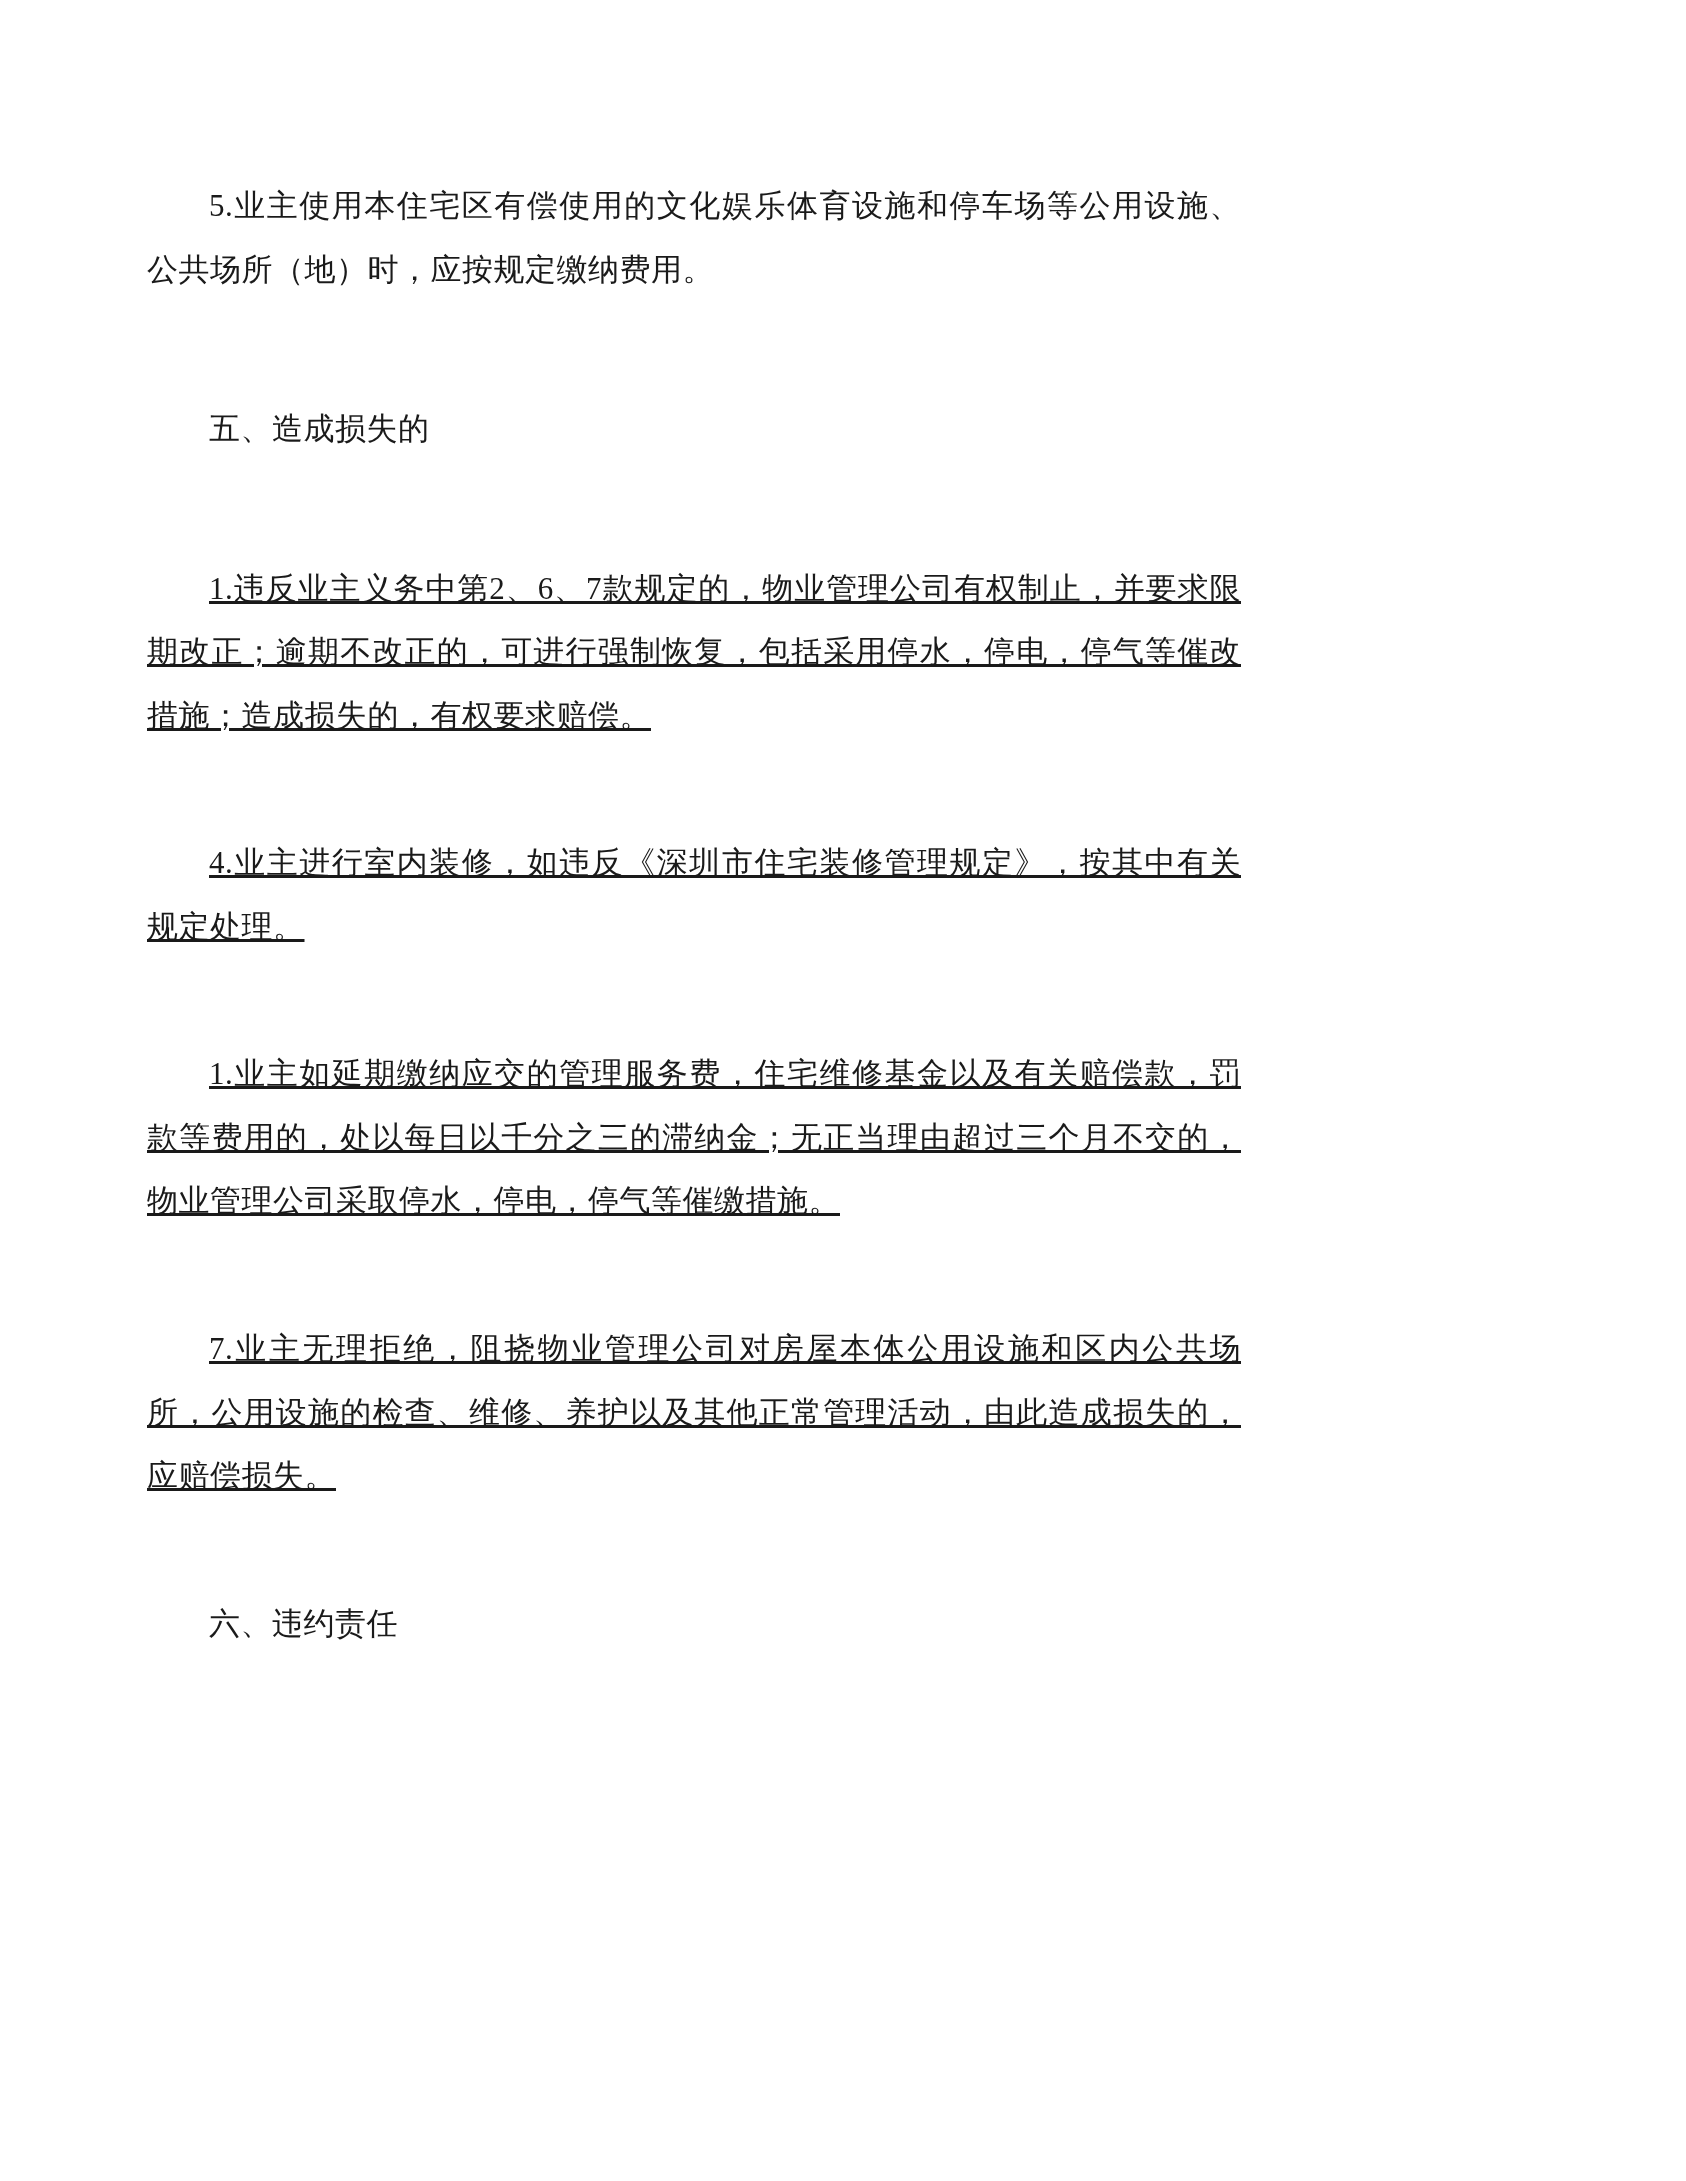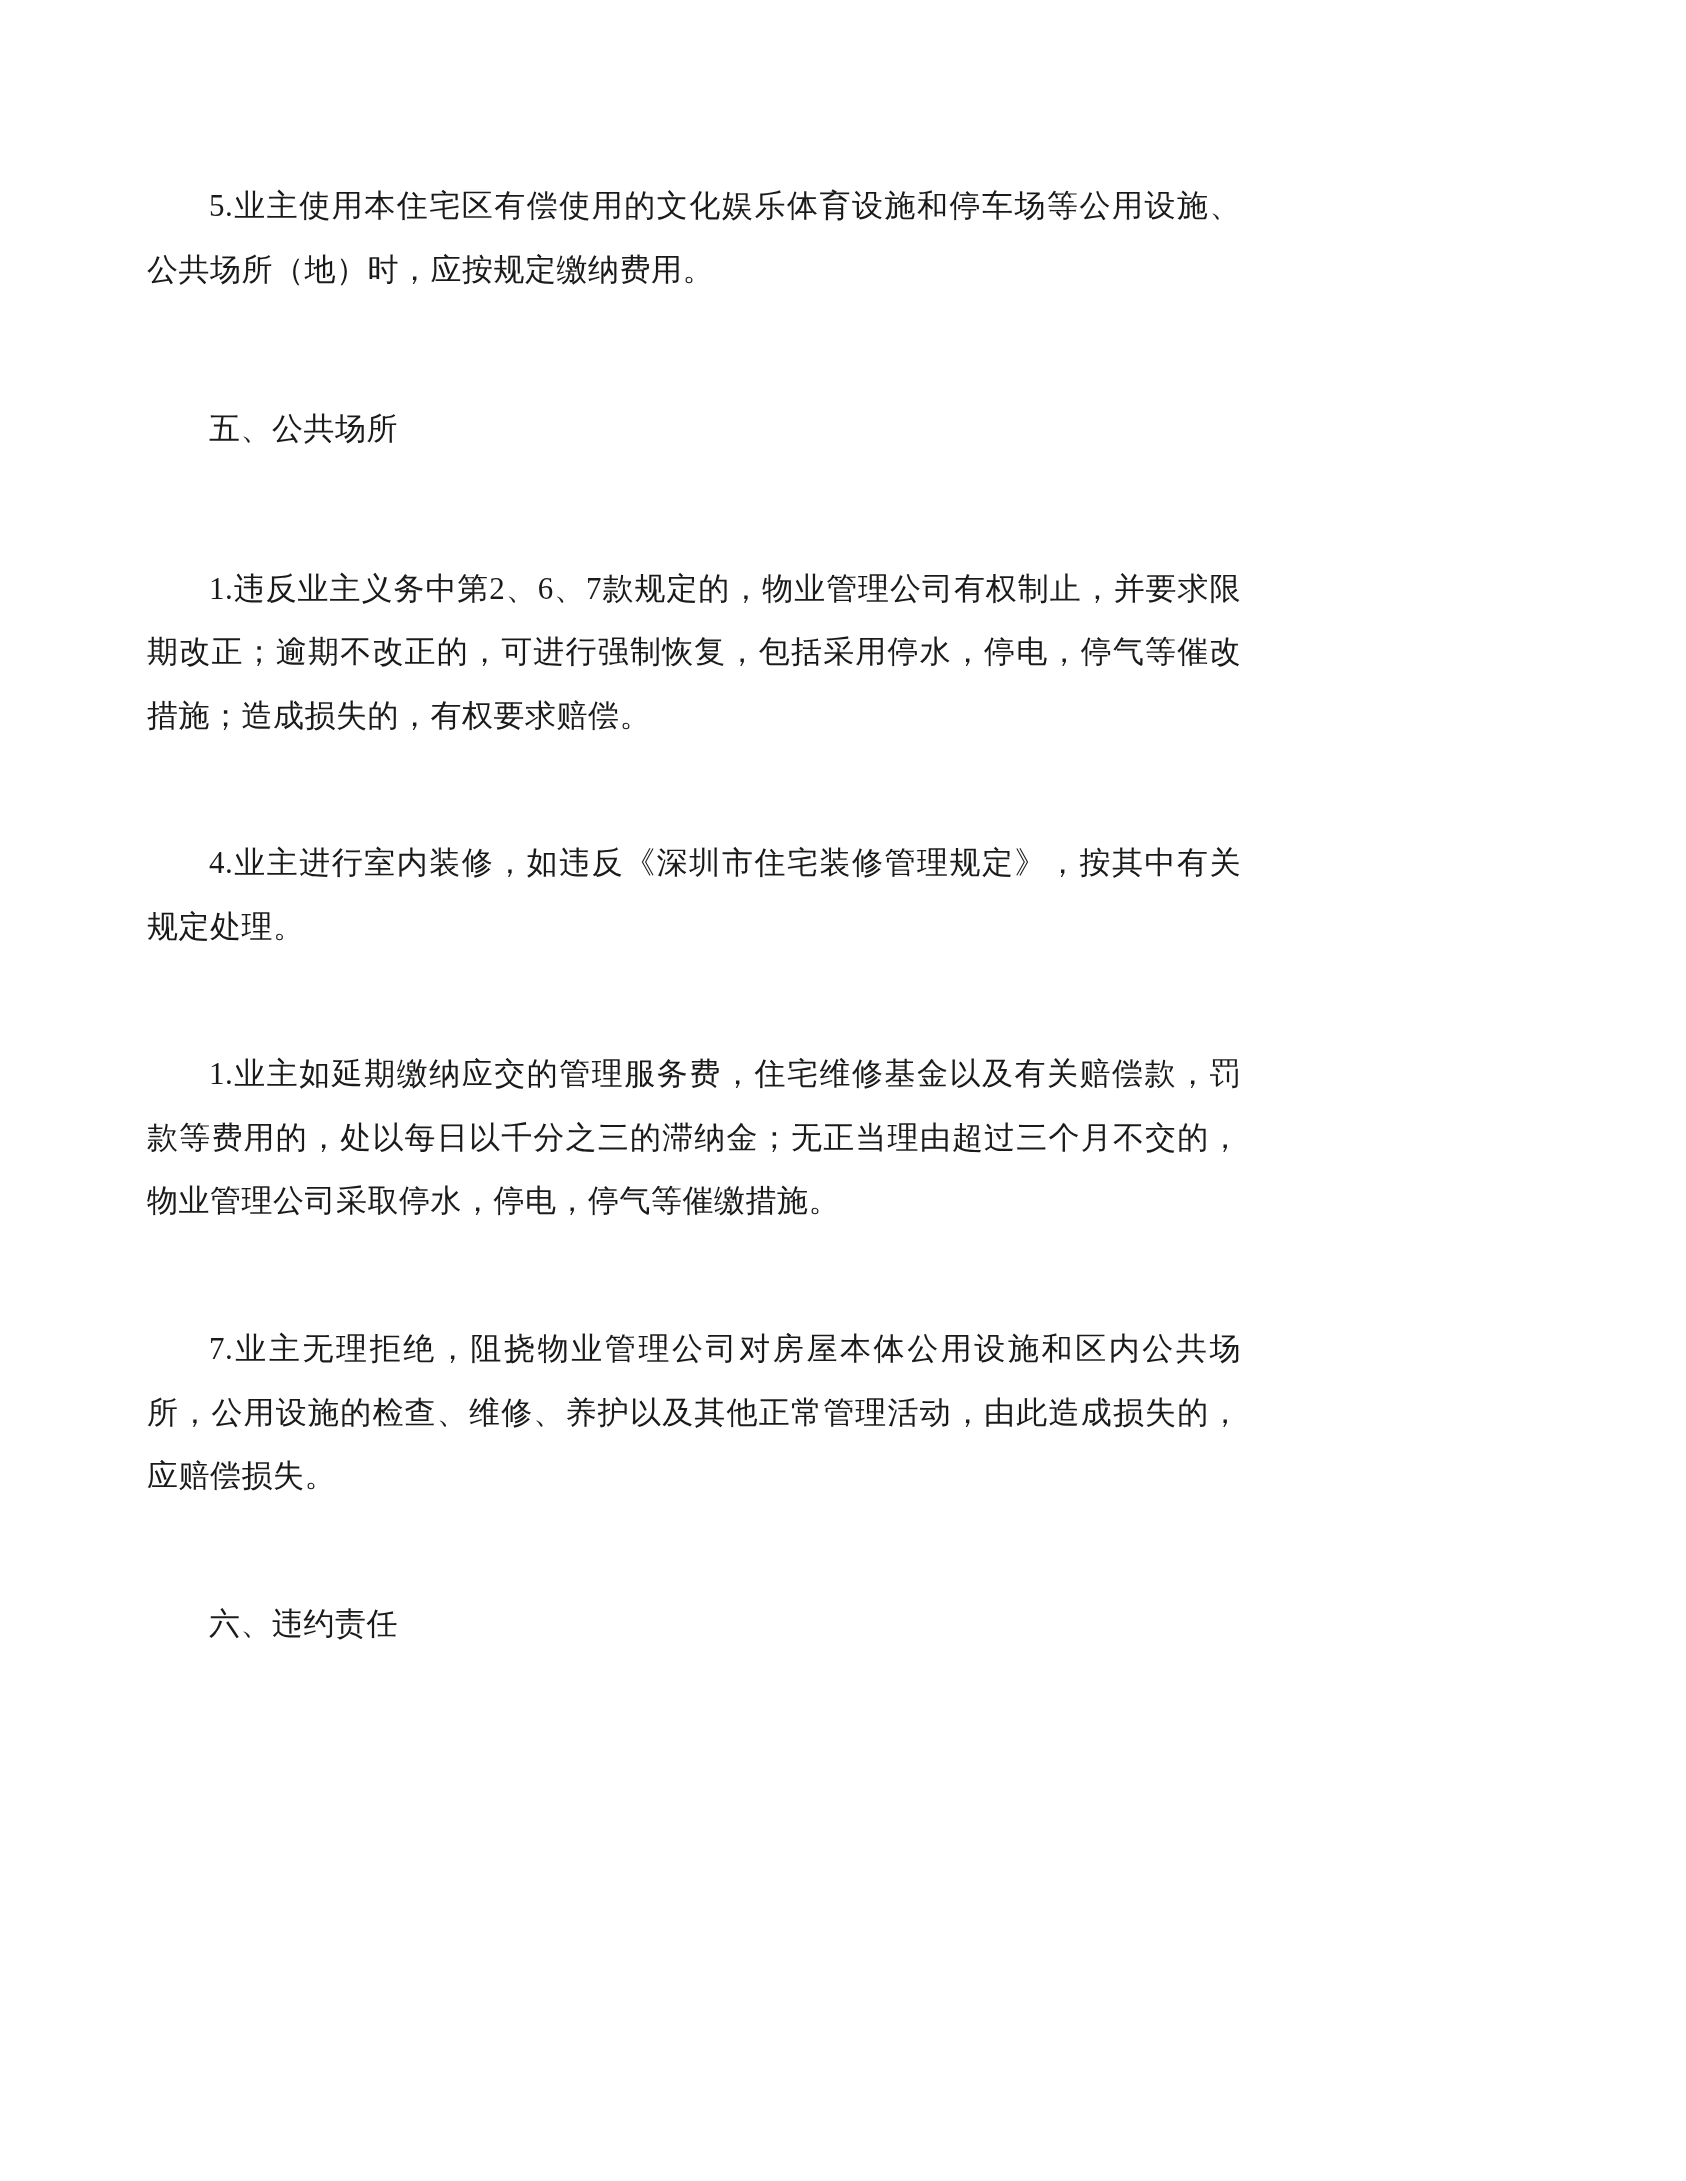--- a/index.html
+++ b/index.html
@@ -30,34 +30,35 @@
     text-justify: inter-ideograph;
     margin: 0 0 53px 0;
     text-indent: 62px;
     letter-spacing: 0.5px;
   }
   .para.heading {
     margin-bottom: 57px;
   }
   .para.gap-large {
     margin-bottom: 84px;
+    text-decoration: underline;
   }
   .para.gap-xlarge {
     margin-bottom: 96px;
   }
 </style>
 </head>
 <body>
 
 <div class="page">
   <div class="doc-body">
 
     <p class="para gap-xlarge">5.业主使用本住宅区有偿使用的文化娱乐体育设施和停车场等公用设施、公共场所（地）时，应按规定缴纳费用。</p>
 
-    <p class="para heading gap-xlarge">五、公共场所</p>
+    <p class="para heading gap-xlarge">五、造成损失的</p>
 
     <p class="para gap-large">1.违反业主义务中第2、6、7款规定的，物业管理公司有权制止，并要求限期改正；逾期不改正的，可进行强制恢复，包括采用停水，停电，停气等催改措施；造成损失的，有权要求赔偿。</p>
 
     <p class="para gap-large">4.业主进行室内装修，如违反《深圳市住宅装修管理规定》，按其中有关规定处理。</p>
 
     <p class="para gap-large">1.业主如延期缴纳应交的管理服务费，住宅维修基金以及有关赔偿款，罚款等费用的，处以每日以千分之三的滞纳金；无正当理由超过三个月不交的，物业管理公司采取停水，停电，停气等催缴措施。</p>
 
     <p class="para gap-large">7.业主无理拒绝，阻挠物业管理公司对房屋本体公用设施和区内公共场所，公用设施的检查、维修、养护以及其他正常管理活动，由此造成损失的，应赔偿损失。</p>
 
     <p class="para heading">六、违约责任</p>

